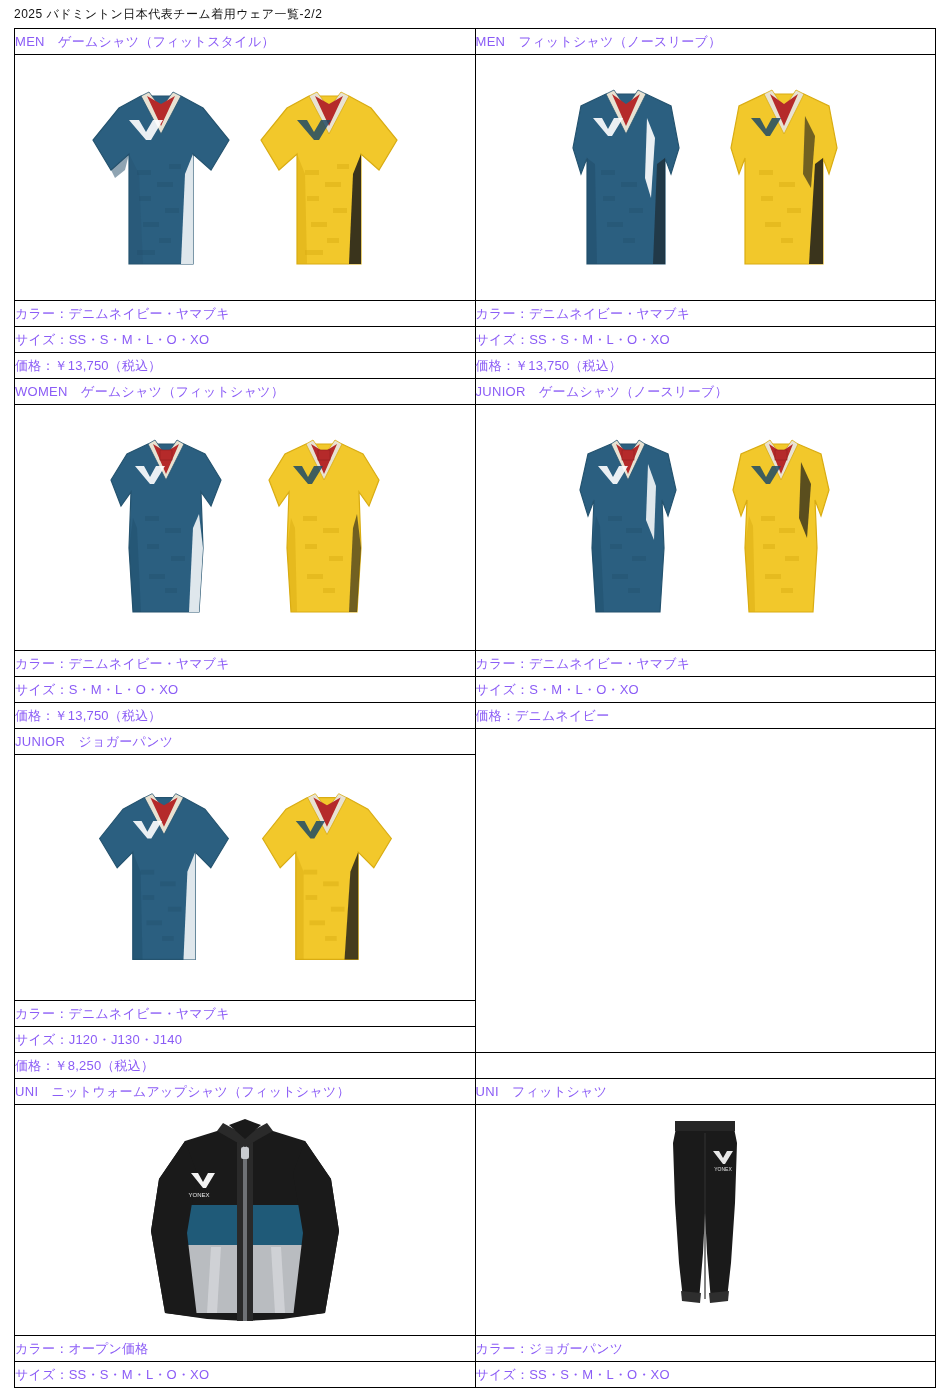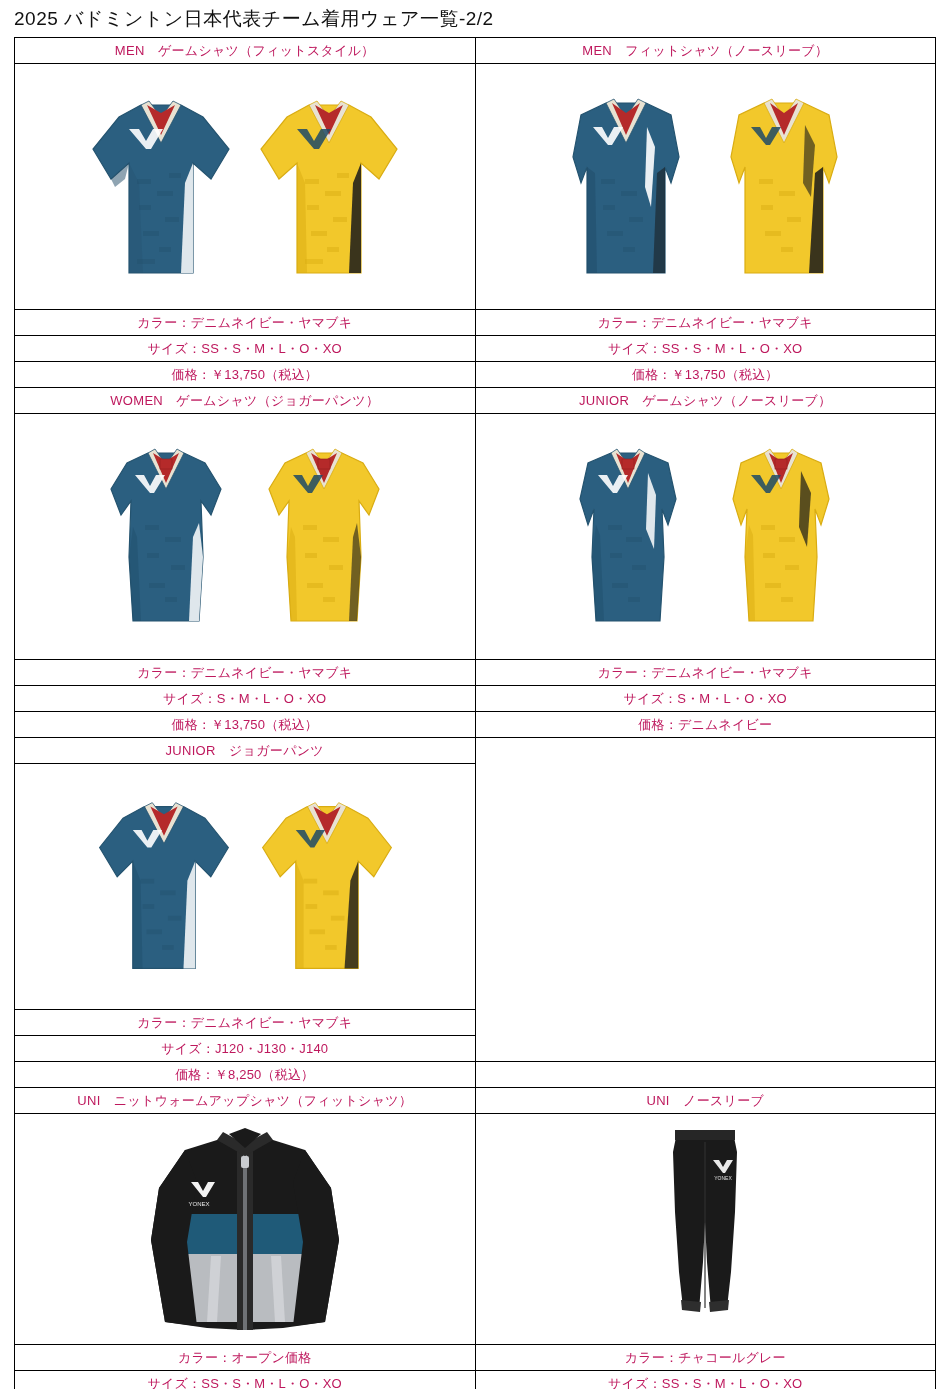--- a/index.html
+++ b/index.html
@@ -4,38 +4,37 @@
 <style>
   html,body{margin:0;padding:0;background:#ffffff;}
   body{
     width:950px;height:1389px;
     font-family:"Liberation Sans","DejaVu Sans",sans-serif;
     color:#111;
     -webkit-font-smoothing:antialiased;
   }
   .page{position:relative;width:950px;height:1389px;box-sizing:border-box;padding:0;}
   .doc-title{
-    font-size:19px;
+    font-size:12px;
     padding:6px 0 5px 14px;
     letter-spacing:0.5px;
     color:#111;
   }
   table.sheet{
     border-collapse:collapse;
     width:922px;
     margin:0 14px;
     table-layout:fixed;
   }
   table.sheet td{
     border:1px solid #000;
-    text-align:center;
     vertical-align:middle;
     font-size:13px;
     padding:0;
-    color:#be185d;
+    color:#8b5cf6;
   }
   td.hdr{height:25px;font-size:13.5px;letter-spacing:.3px;}
   td.spec{height:25px;font-size:12.5px;letter-spacing:.2px;}
   td.img{height:245px;padding:0;}
   td.img.tall{height:245px;}
   td.img.wide{height:230px;}
   td.blank{border:1px solid #000;}
   .imgwrap{display:flex;align-items:center;justify-content:center;gap:8px;height:100%;}
   svg{display:block;}
   .half{width:50%;}
@@ -160,21 +159,21 @@
       <tr>
         <td class="spec">サイズ：SS・S・M・L・O・XO</td>
         <td class="spec">サイズ：SS・S・M・L・O・XO</td>
       </tr>
       <tr>
         <td class="spec">価格：￥13,750（税込）</td>
         <td class="spec">価格：￥13,750（税込）</td>
       </tr>
 
       <tr>
-        <td class="hdr">WOMEN　ゲームシャツ（ジョガーパンツ）</td>
+        <td class="hdr">WOMEN　ゲームシャツ（フィットシャツ）</td>
         <td class="hdr">JUNIOR　ゲームシャツ（ノースリーブ）</td>
       </tr>
 
       <tr>
         <td class="img tall">
           <div class="imgwrap">
             <svg width="150" height="200" viewBox="0 0 150 200">
               <path d="M57 16 L36 26 L20 52 L30 78 L40 64 L38 120 L42 184 L108 184 L112 120 L110 64 L120 78 L130 52 L114 26 L93 16 Z" fill="#2b5f80" stroke="#24536f" stroke-width="1.2"></path>
               <path d="M57 16 L75 52 L93 16 L86 12 L75 28 L64 12 Z" fill="#e8e2d2" stroke="#24536f" stroke-width="0.8"></path>
               <path d="M62 16 L75 46 L88 16 L75 24 Z" fill="#b52a2a"></path>
@@ -324,21 +323,21 @@
       <tr>
         <td class="spec">サイズ：J120・J130・J140</td>
       </tr>
       <tr>
         <td class="spec">価格：￥8,250（税込）</td>
         <td class="spec blank"></td>
       </tr>
 
       <tr>
         <td class="hdr">UNI　ニットウォームアップシャツ（フィットシャツ）</td>
-        <td class="hdr">UNI　ノースリーブ</td>
+        <td class="hdr">UNI　フィットシャツ</td>
       </tr>
 
       <tr>
         <td class="img wide">
           <div class="imgwrap">
             <svg width="240" height="215" viewBox="0 0 240 215">
 
               <path d="M92 18 L60 28 L34 66 L26 118 L40 200 L82 206 L120 208 L158 206 L200 200 L214 118 L206 66 L180 28 L148 18 Z" fill="#1a1a1a"></path>
 
               <path d="M36 92 L204 92 L206 132 L34 132 Z" fill="#1f5a78"></path>
@@ -378,21 +377,21 @@
               </g>
               <text x="78" y="58" font-size="5" fill="#ffffff" font-family="Liberation Sans, sans-serif" text-anchor="middle" opacity=".85">YONEX</text>
               <path d="M60 20 L60 186" stroke="#2f2f2f" stroke-width="1.2" fill="none"></path>
             </svg>
           </div>
         </td>
       </tr>
 
       <tr>
         <td class="spec">カラー：オープン価格</td>
-        <td class="spec">カラー：チャコールグレー</td>
+        <td class="spec">カラー：ジョガーパンツ</td>
       </tr>
       <tr>
         <td class="spec">サイズ：SS・S・M・L・O・XO</td>
         <td class="spec">サイズ：SS・S・M・L・O・XO</td>
       </tr>
 
     </tbody>
   </table>
 </div>
 

